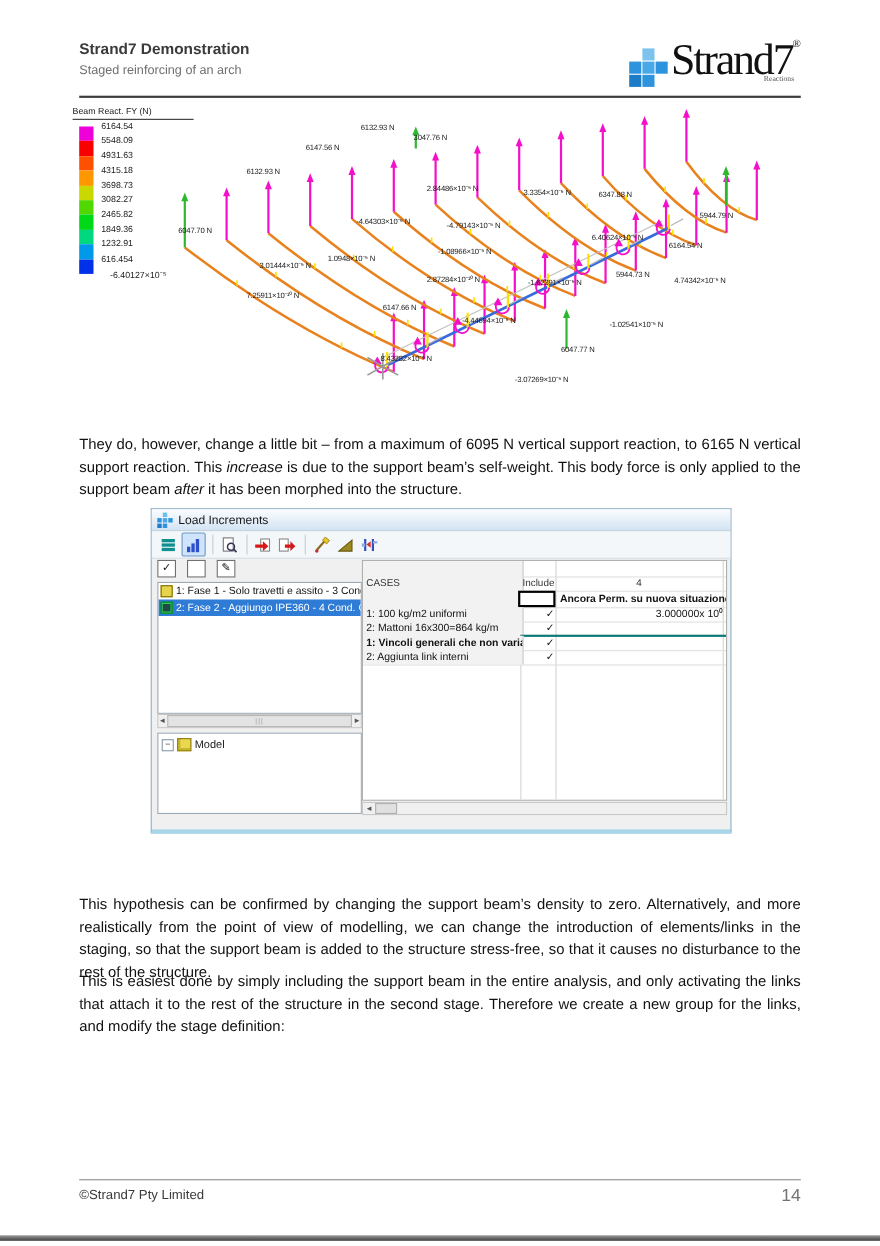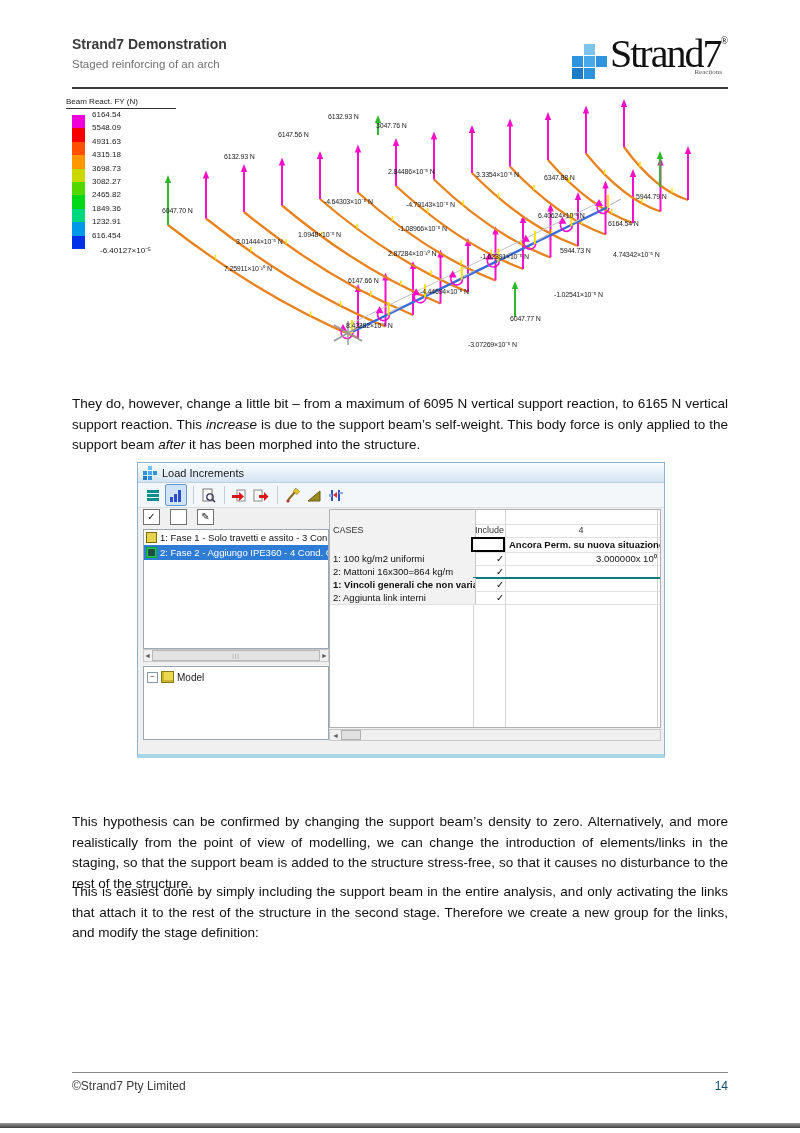--- a/index.html
+++ b/index.html
@@ -104,21 +104,21 @@
       box-sizing:border-box;}
   .rp-thumb{width:18px;height:8px;background:#e0e0e0;border:1px solid #b0b0b0;margin-left:2px;}
   .dlg-status{position:absolute;left:0;right:0;bottom:0;height:13px;background:#f0f0f0;
       border-top:1px solid #cfcfcf;font-size:10px;color:#222;padding:1px 0 0 5px;}
 
   
   .ft-rule{position:absolute;left:72px;right:72px;top:1072px;border-top:1.5px solid #8a8a8a;}
   .ft-left{position:absolute;left:72px;top:1079px;font-size:12px;color:#3a3a3a;}
   .ft-center{position:absolute;left:0;right:0;top:1079px;text-align:center;font-size:12px;
       color:#2e74b5;}
-  .ft-right{position:absolute;right:72px;top:1079px;font-size:12px;color:#0c4a6e;}
+  .ft-right{position:absolute;right:72px;top:1079px;font-size:16px;color:#737373;}
   .page-edge{position:absolute;left:0;right:0;top:1123px;height:5px;
       background:linear-gradient(#9a9a9a,#3f3f3f);}
 </style>
 </head>
 <body>
 
 <div id="page">
 
   <div class="hdr-title">Strand7 Demonstration</div>
   <div class="hdr-sub">Staged reinforcing of an arch</div>

